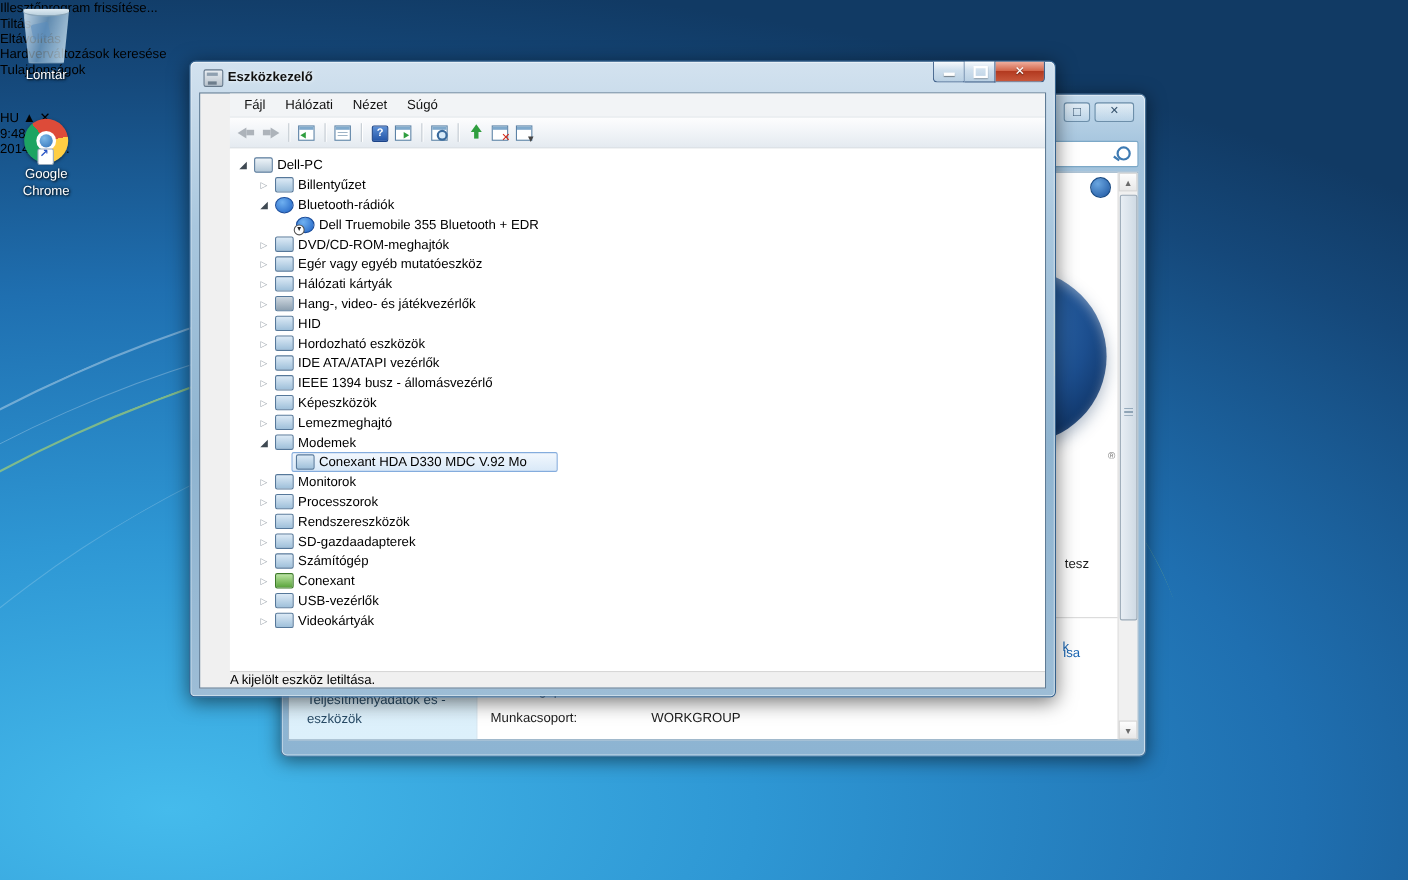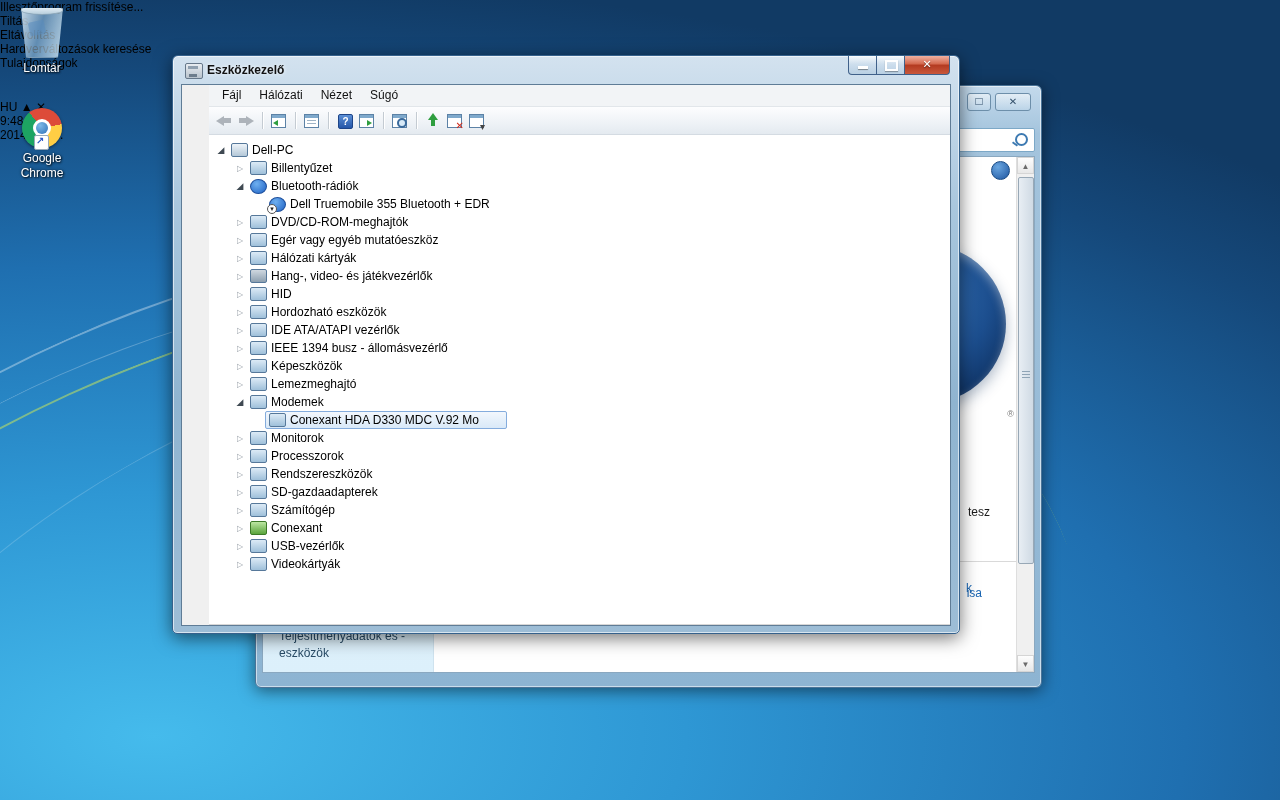--- a/index.html
+++ b/index.html
@@ -284,20 +284,30 @@
           <i class="flagpane fp4"></i>
       </div>
       <span class="sys-reg" data-name="registered-mark">®</span>
       <span class="frag frag-tesz" data-name="content-text-fragment">tesz</span>
       <div class="sys-divline" data-name="divider"></div>
       <span class="frag frag-link frag-k" data-name="content-link-fragment">k</span>
       <span class="frag frag-link frag-isa" data-name="content-link-fragment">isa</span>
       <div class="sys-sidebar" data-name="system-window-sidebar">
         <div class="sys-sidelink" data-name="performance-tools-link">Teljesítményadatok és -eszközök</div>
       </div>
+      <div class="sys-fields">
+        <div class="sys-fieldrow">
+          <span class="sys-fieldlabel" data-name="computer-description-label">Számítógép leírása:</span>
+          <span class="sys-fieldvalue" data-name="computer-description-value"></span>
+        </div>
+        <div class="sys-fieldrow">
+          <span class="sys-fieldlabel" data-name="workgroup-label">Munkacsoport:</span>
+          <span class="sys-fieldvalue" data-name="workgroup-value">WORKGROUP</span>
+        </div>
+      </div>
       <div class="sys-scroll" data-name="scrollbar">
         <div class="up" data-name="scroll-up-icon">▲</div>
         <div class="sys-thumb" data-name="scrollbar-thumb"></div>
         <div class="down" data-name="scroll-down-icon">▼</div>
       </div>
     </div>
   </div>
 
   <div id="dm-window" data-name="device-manager-window">
     <div class="dm-titlebar" data-name="title-bar">
@@ -508,20 +518,25 @@
             </span>
           </div>
           <div class="trow" data-name="tree-item" style="padding-left: 25px;">
             <span class="exp collapsed" data-name="collapsed-expander-icon">▷</span>
             <span class="titem">
               <span class="ticon" data-name="display-adapter-icon"></span>
               <span class="tlabel" data-name="tree-item-label">Videokártyák</span>
             </span>
           </div>
         </div>
+      <div class="dm-statusbar" data-name="status-bar">
+        <span class="status-text" data-name="status-text">A kijelölt eszköz letiltása.</span>
+        <span class="ssep ssep1" data-name="status-separator"></span>
+        <span class="ssep ssep2" data-name="status-separator"></span>
+      </div>
     </div>
   </div>
 
   <div id="context-menu" data-name="context-menu">
     <div class="cm-gutter" data-name="context-menu-gutter"></div>
     <div id="cm-items">
         <div class="cm-item" data-name="context-menu-item-update-driver">Illesztőprogram frissítése...</div>
         <div class="cm-item highlighted" data-name="context-menu-item-disable">Tiltás</div>
         <div class="cm-item" data-name="context-menu-item-uninstall">Eltávolítás</div>
         <div class="cm-sep" data-name="context-menu-separator"></div>

